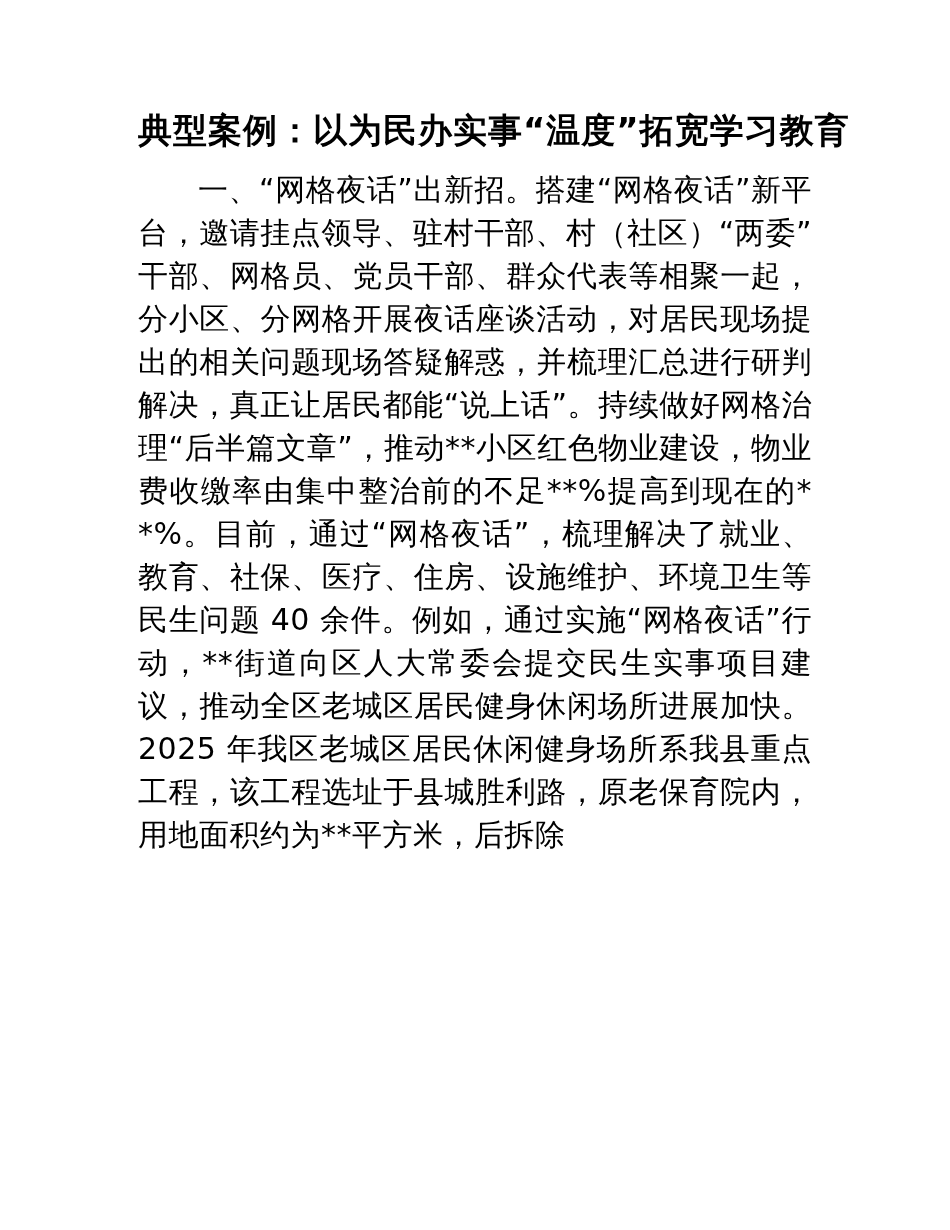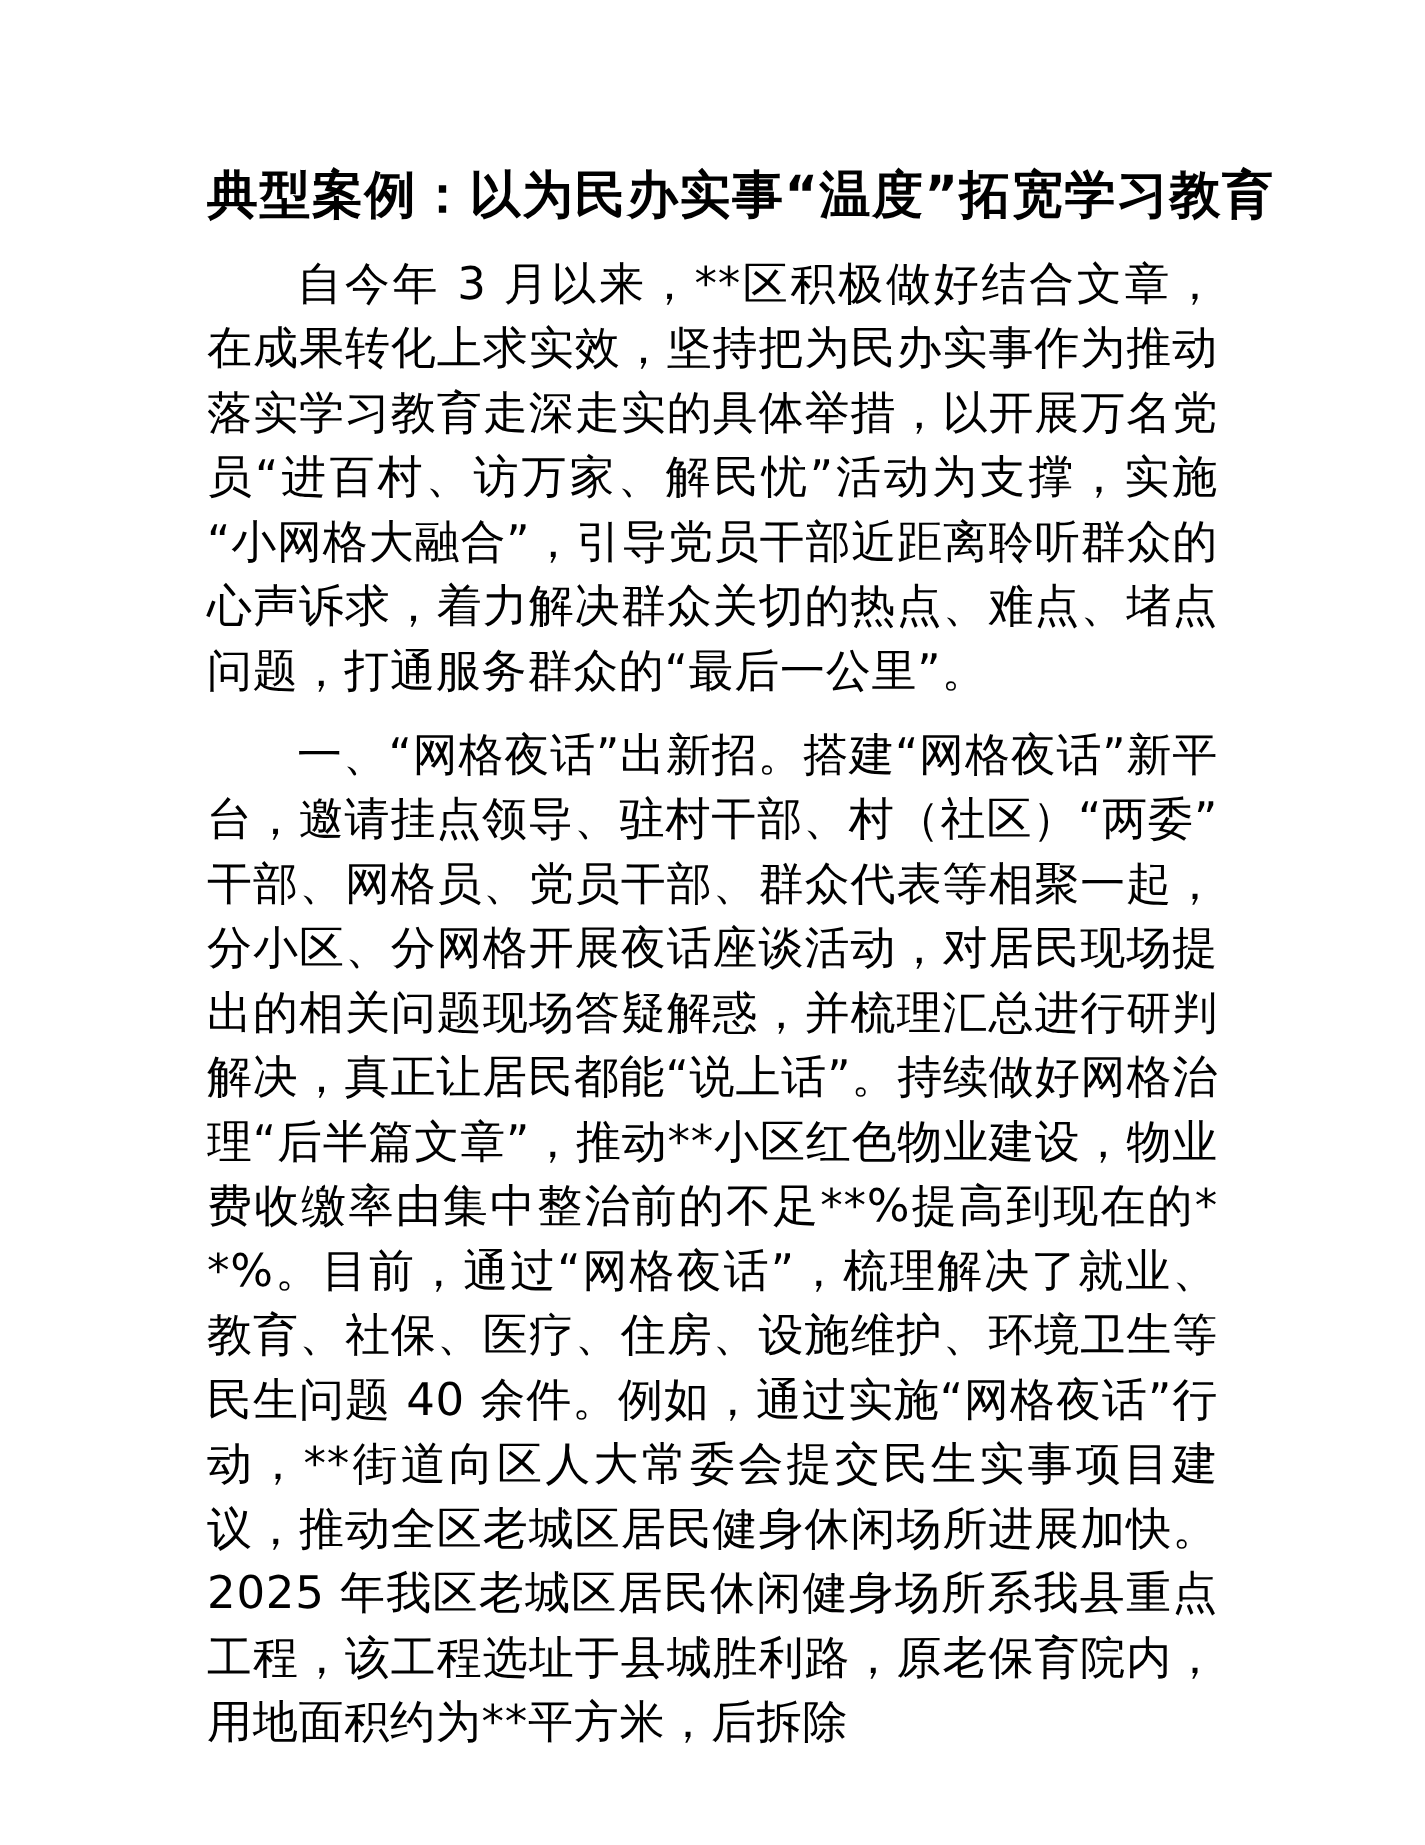--- a/index.html
+++ b/index.html
@@ -45,15 +45,14 @@
     word-break: break-all;
   }
 </style>
 </head>
 <body>
 
 <div class="page">
   <h1 class="doc-title">
     <span class="title-line">典型案例：以为民办实事“温度”拓宽学习教育</span>
   </h1>
-  <p class="doc-paragraph">自今年 3 月以来，**区积极做好结合文章，在成果转化上求实效，坚持把为民办实事作为推动落实学习教育走深走实的具体举措，以开展万名党员“进百村、访万家、解民忧”活动为支撑，实施“小网格大融合”，引导党员干部近距离聆听群众的心声诉求，着力解决群众关切的热点、难点、堵点问题，打通服务群众的“最后一公里”。</p>
   <p class="doc-paragraph">一、“网格夜话”出新招。搭建“网格夜话”新平台，邀请挂点领导、驻村干部、村（社区）“两委”干部、网格员、党员干部、群众代表等相聚一起，分小区、分网格开展夜话座谈活动，对居民现场提出的相关问题现场答疑解惑，并梳理汇总进行研判解决，真正让居民都能“说上话”。持续做好网格治理“后半篇文章”，推动**小区红色物业建设，物业费收缴率由集中整治前的不足**%提高到现在的**%。目前，通过“网格夜话”，梳理解决了就业、教育、社保、医疗、住房、设施维护、环境卫生等民生问题 40 余件。例如，通过实施“网格夜话”行动，**街道向区人大常委会提交民生实事项目建议，推动全区老城区居民健身休闲场所进展加快。2025 年我区老城区居民休闲健身场所系我县重点工程，该工程选址于县城胜利路，原老保育院内，用地面积约为**平方米，后拆除</p>
 </div>
 
 </body></html>

